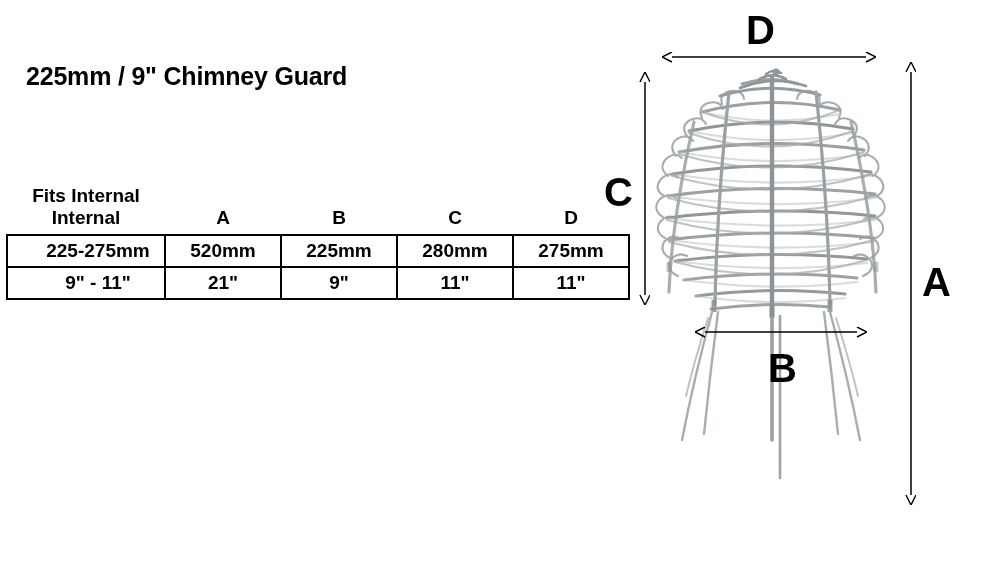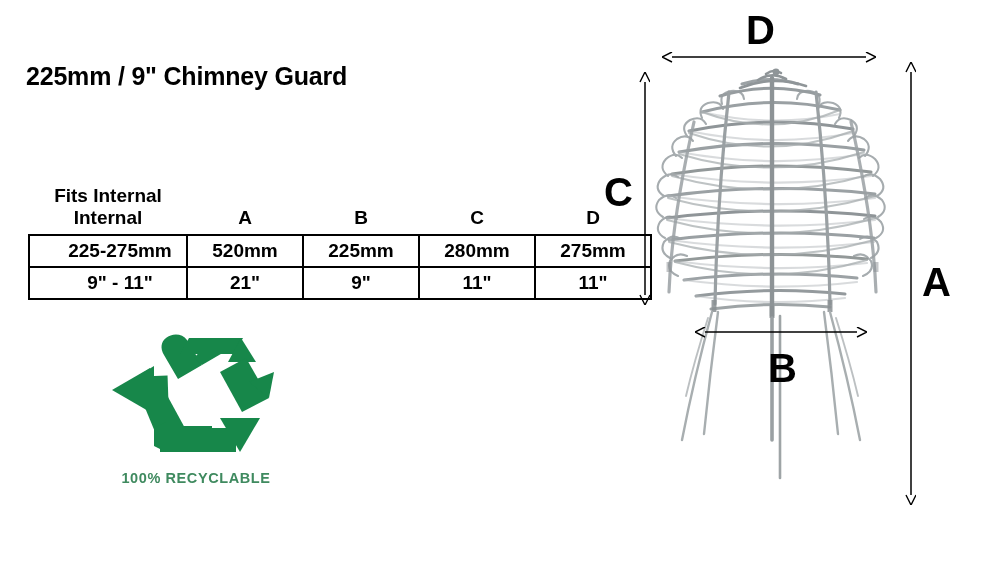--- a/index.html
+++ b/index.html
@@ -26,21 +26,21 @@
     top: 62px;
     font-size: 25px;
     font-weight: bold;
     letter-spacing: -0.2px;
     white-space: nowrap;
   }
 
   
   #spec-table-wrap {
     position: absolute;
-    left: 28px;
+    left: 6px;
     top: 185px;
   }
   table.spec {
     border-collapse: collapse;
     font-weight: bold;
     font-size: 19px;
   }
   table.spec th,
   table.spec td {
     text-align: center;
@@ -165,48 +165,20 @@
           <td class="cell-fits">9" - 11"</td>
           <td class="cell-dim">21"</td>
           <td class="cell-dim">9"</td>
           <td class="cell-dim">11"</td>
           <td class="cell-dim">11"</td>
         </tr>
       </tbody>
     </table>
   </div>
 
-  <div id="recycle-logo">
-    <svg id="recycle-mark" viewBox="0 0 176 134">
-      <g fill="#17874a">
-
-        <path d="M60 6 C66 1 76 1 81 8 L96 33 L72 47 L58 23 C54 16 55 10 60 6 Z"></path>
-        <path d="M96 33 L120 19 L101 12 L88 26 Z"></path>
-
-        <path d="M83 6 L137 6 L128 22 L74 22 Z"></path>
-        <path d="M137 6 L152 30 L124 30 Z" transform="translate(-2,0)"></path>
-
-        <path d="M140 26 L163 66 L136 80 L114 40 Z"></path>
-        <path d="M163 66 L168 40 L143 50 Z"></path>
-
-        <path d="M128 90 L160 90 L140 124 L120 90 Z" transform="translate(-6,-4)"></path>
-        <path d="M84 100 L130 100 L130 124 L84 124 Z" transform="translate(0,-4)"></path>
-
-        <path d="M36 44 L62 44 L62 70 L36 70 Z" transform="rotate(-2 49 57)"></path>
-        <path d="M12 56 L48 34 L48 78 Z"></path>
-        <path d="M30 54 L56 54 L80 98 L54 112 Z"></path>
-
-        <path d="M56 98 L108 98 L108 124 L56 124 Z" transform="translate(-2,-4)"></path>
-        <path d="M48 100 L60 94 L60 124 L48 118 Z" transform="translate(0,-4)"></path>
-
-        <path d="M6 58 L44 36 L44 80 Z"></path>
-      </g>
-    </svg>
-    <div id="recycle-caption">100% RECYCLABLE</div>
-  </div>
 
   <div id="product-figure">
     <svg id="guard-svg" viewBox="0 0 415 561">
       <defs>
         <marker id="ah-start" markerWidth="12" markerHeight="12" refX="10" refY="5" orient="auto" markerUnits="userSpaceOnUse">
           <path d="M10,0 L0,5 L10,10" fill="none" stroke="#000" stroke-width="1.4"></path>
         </marker>
         <marker id="ah-end" markerWidth="12" markerHeight="12" refX="2" refY="5" orient="auto" markerUnits="userSpaceOnUse">
           <path d="M2,0 L12,5 L2,10" fill="none" stroke="#000" stroke-width="1.4"></path>
         </marker>

